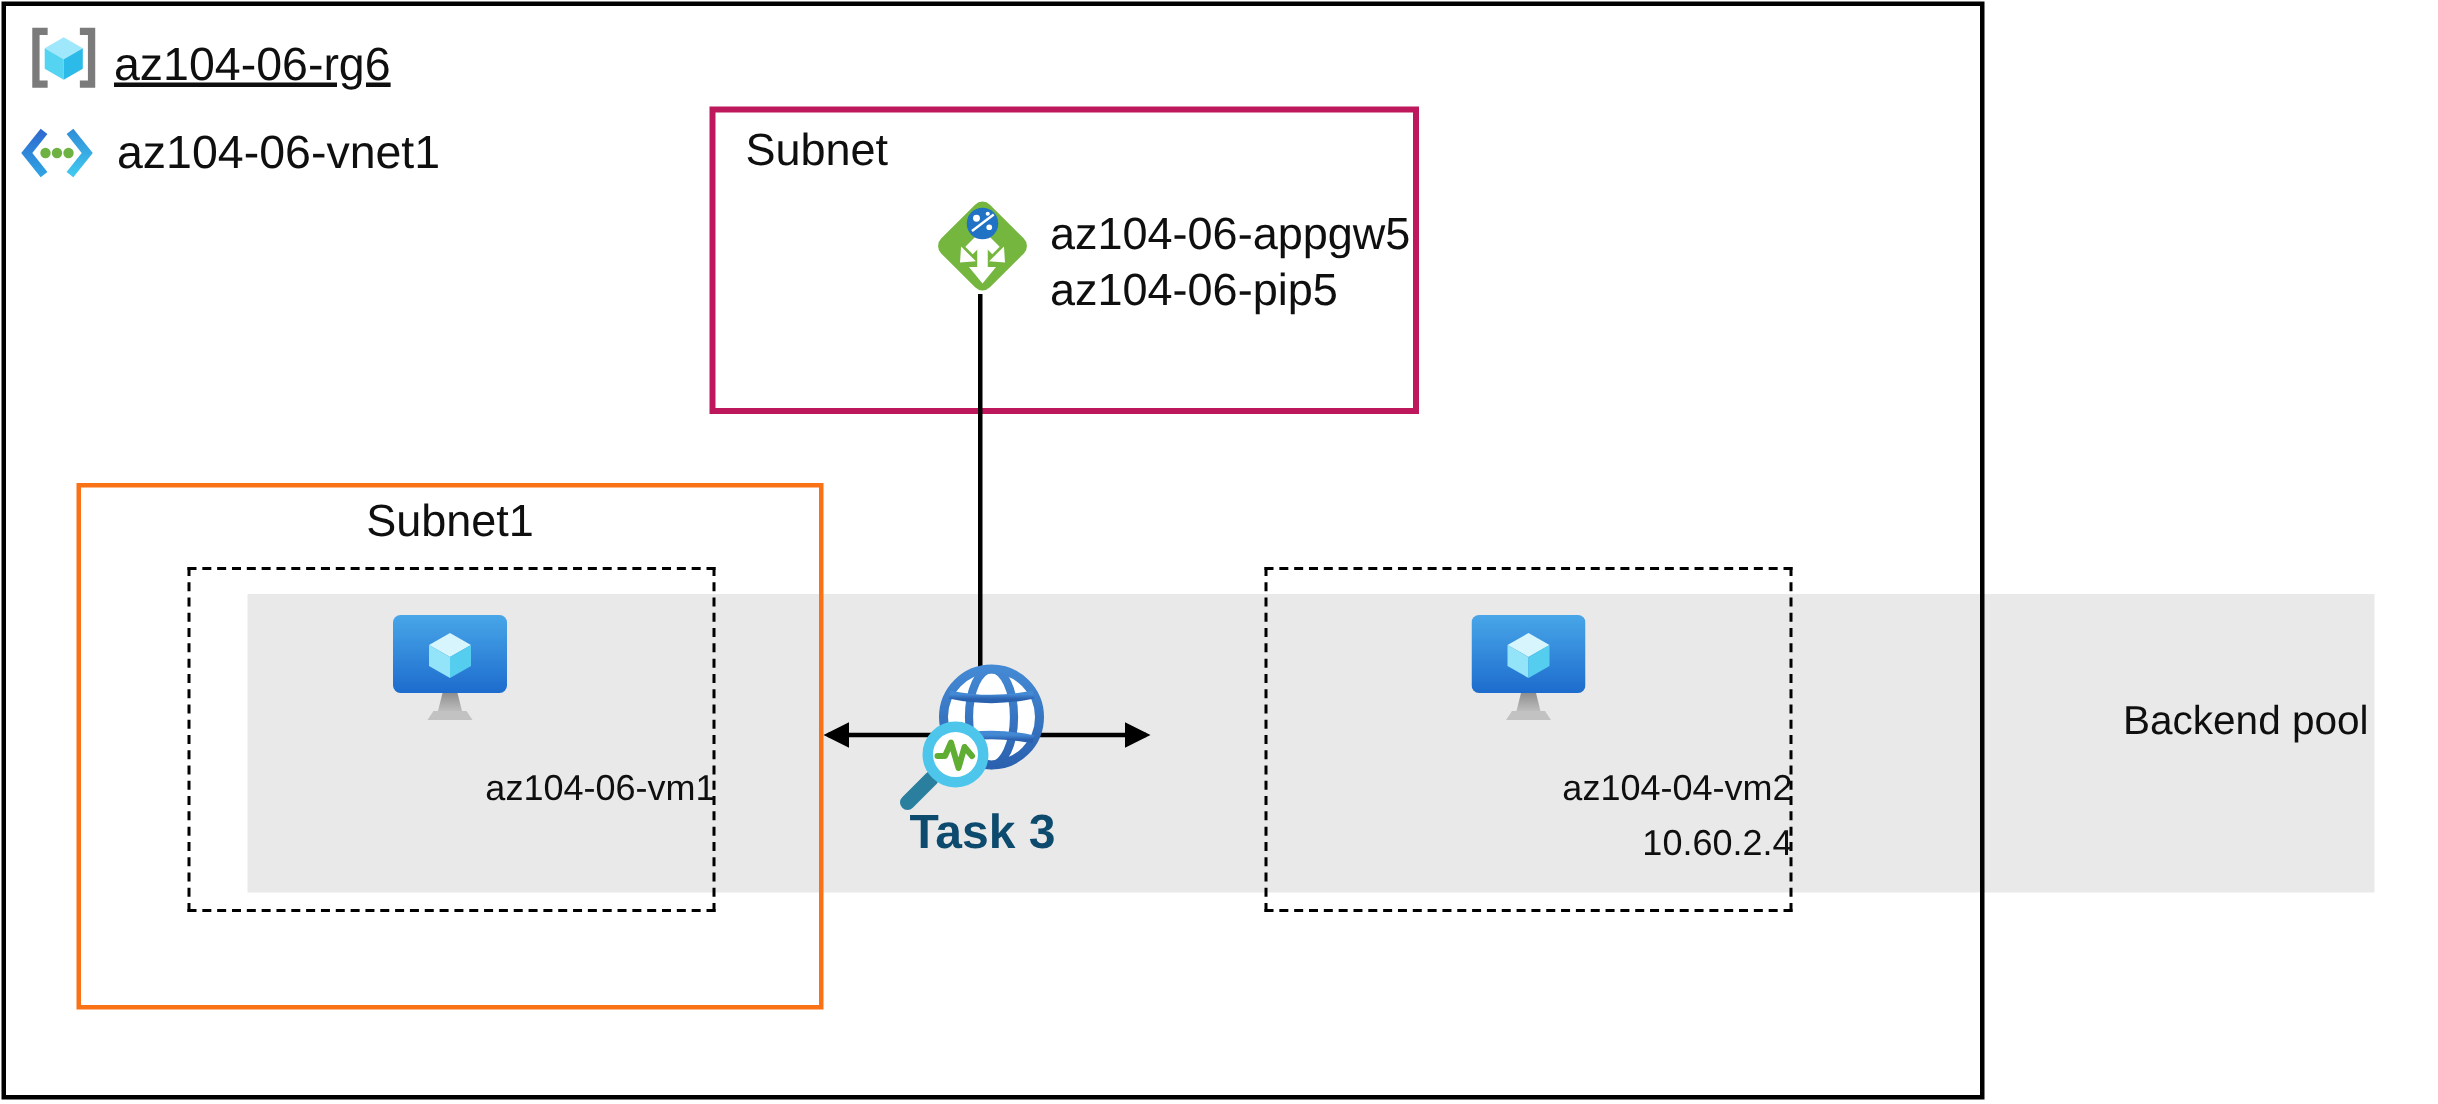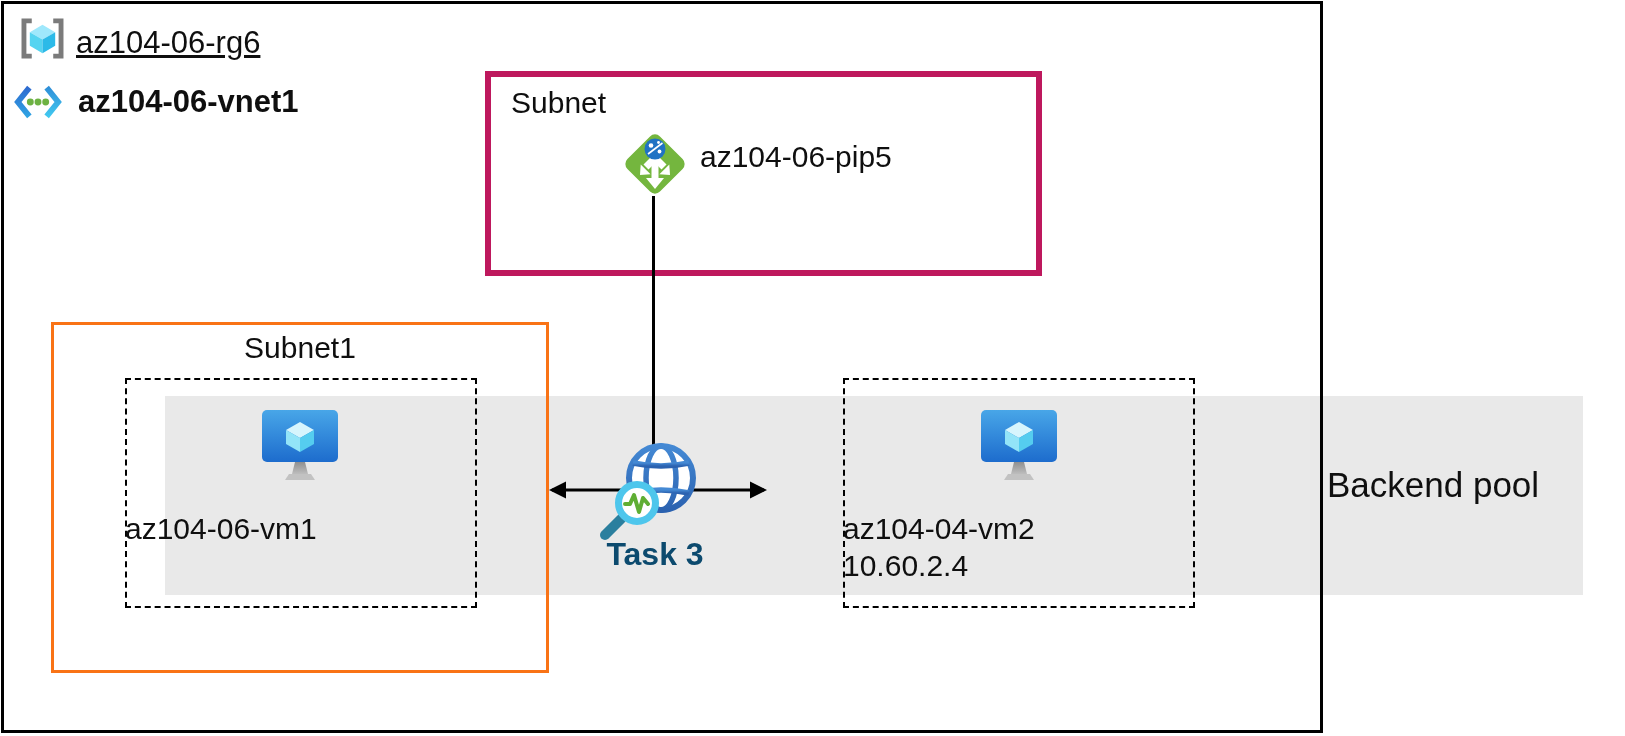--- a/index.html
+++ b/index.html
@@ -6,34 +6,34 @@
   html,body { background:#fff; }
   .canvas {
     position:relative; width:1625px; height:736px; background:#ffffff;
     font-family:"Liberation Sans", sans-serif; color:#0f0f0f; overflow:hidden;
   }
   .abs { position:absolute; }
   
   .band { left:165px; top:396px; width:1418px; height:199px; background:#E9E9E9; z-index:0; }
   .outer-box { left:1px; top:1px; width:1322px; height:732px; border:3px solid #000; z-index:1; background:transparent; }
   .solid-box { border:3px solid #f97316; z-index:2; background:transparent; }
-  .gw-box { left:473px; top:71px; width:557px; height:205px; border:6px solid #be185d; z-index:2;margin-left:12px; }
+  .gw-box { left:473px; top:71px; width:473px; height:205px; border:4px solid #be185d; z-index:2; }
   .sn1 { left:51px; top:322px; width:498px; height:351px; }
   .sn2 { left:767px; top:322px; width:498px; height:351px; }
   .dashed-box { border:2px dashed #000; z-index:2; background:transparent; }
   .db1 { left:125px; top:378px; width:352px; height:230px; }
   .db2 { left:843px; top:378px; width:352px; height:230px; }
   .box-title { position:absolute; top:6px; left:0; width:100%; text-align:center; font-size:30px; }
   .gw-title { position:absolute; top:9px; left:20px; font-size:30px; }
   .legend-label { font-size:31px; z-index:3; }
   .gw-labels { left:700px; top:138px; font-size:30px; line-height:37px; z-index:3; }
-  .vm-label { width:352px; text-align:left; font-size:30px; z-index:3; }
+  .vm-label { width:352px; text-align:right; font-size:24px; z-index:3; }
   .task-label { left:552px; top:536px; width:206px; text-align:center;
                 font-size:32px; font-weight:bold; color:#0c4a6e; z-index:4; }
-  .backend-label { left:1327px; top:465px; width:252px; text-align:left; font-size:35px; z-index:1; }
+  .backend-label { left:1327px; top:465px; width:252px; text-align:right; font-size:27px; z-index:1; }
   .v-connector { left:652px; top:196px; width:3px; height:284px; background:#000; z-index:2; }
   svg { display:block; }
   .icon { z-index:3; }
   .icon-over { z-index:4; }
 </style>
 </head>
 <body>
 
 <div class="canvas">
 
@@ -80,21 +80,21 @@
 
   <div class="abs icon" style="left:14px; top:84px;">
     <svg width="48" height="36" viewBox="0 0 50 36">
       <polyline points="16,3 4,18 16,33" stroke="url(#chevL)" stroke-width="6" fill="none"></polyline>
       <polyline points="34,3 46,18 34,33" stroke="url(#chevR)" stroke-width="6" fill="none"></polyline>
       <circle cx="17" cy="18" r="3.6" fill="#6DB243"></circle>
       <circle cx="25" cy="18" r="3.6" fill="#6DB243"></circle>
       <circle cx="33" cy="18" r="3.6" fill="#6DB243"></circle>
     </svg>
   </div>
-  <div class="abs legend-label" style="left:78px; top:84px;font-weight:bold;">az104-06-vnet1</div>
+  <div class="abs legend-label" style="left:78px; top:84px;">az104-06-vnet1</div>
 
   <div class="abs gw-box">
     <div class="gw-title">Subnet</div>
   </div>
 
   <div class="abs v-connector"></div>
 
   <div class="abs icon" style="left:620px; top:129px;">
     <svg width="70" height="70" viewBox="0 0 70 70">
       <rect x="12" y="12" width="46" height="46" rx="7" transform="rotate(45 35 35)" fill="#74B63E"></rect>
@@ -105,20 +105,21 @@
       <line x1="36" y1="30" x2="44" y2="38" stroke="#fff" stroke-width="7"></line>
       <polygon points="50,46 39.4,45.2 49.3,35.4" fill="#fff"></polygon>
       <circle cx="35" cy="20" r="10.5" fill="#1F72C4"></circle>
       <circle cx="31" cy="16.5" r="2.3" fill="#fff"></circle>
       <circle cx="39.5" cy="22.5" r="1.9" fill="#fff"></circle>
       <circle cx="38.5" cy="13.5" r="1.4" fill="#fff"></circle>
       <line x1="28" y1="25" x2="42.5" y2="14" stroke="#fff" stroke-width="1.6"></line>
     </svg>
   </div>
   <div class="abs gw-labels">
+    <div>az104-06-appgw5</div>
     <div>az104-06-pip5</div>
   </div>
 
   <div class="abs solid-box sn1">
     <div class="box-title">Subnet1</div>
   </div>
   <div class="abs dashed-box db1"></div>
   <div class="abs icon" style="left:262px; top:410px;">
     <svg width="76" height="74" viewBox="0 0 76 74">
       <rect x="0" y="0" width="76" height="52" rx="5" fill="url(#vmScreen)"></rect>

